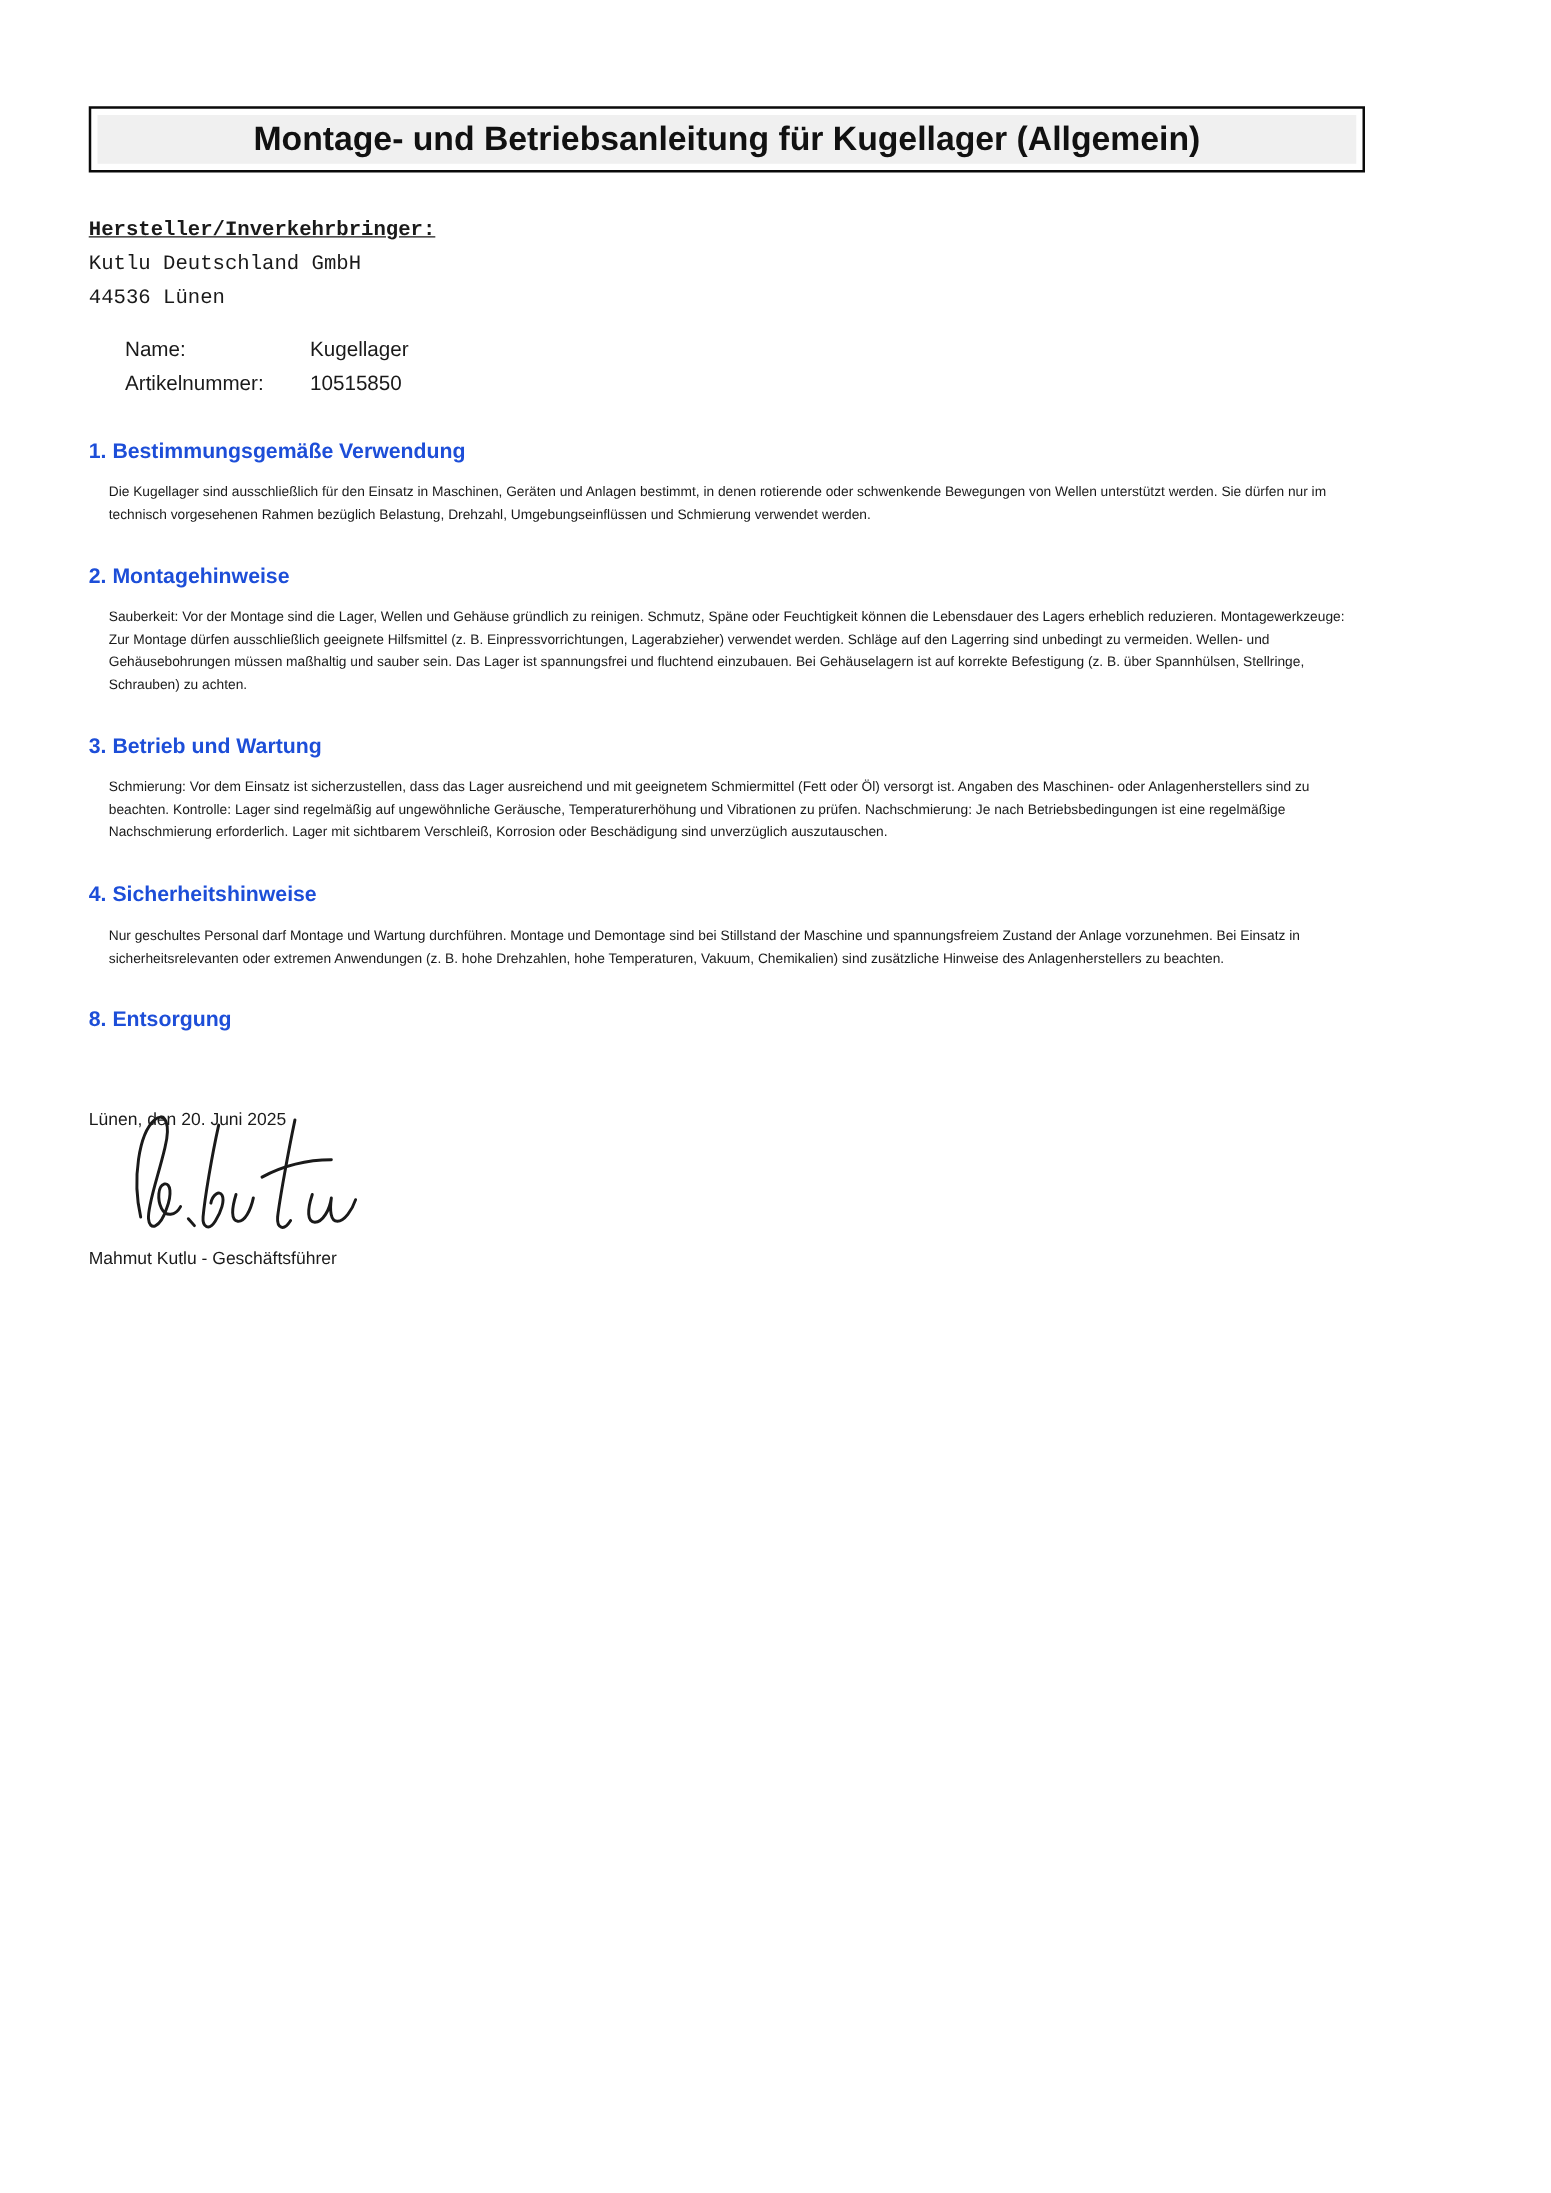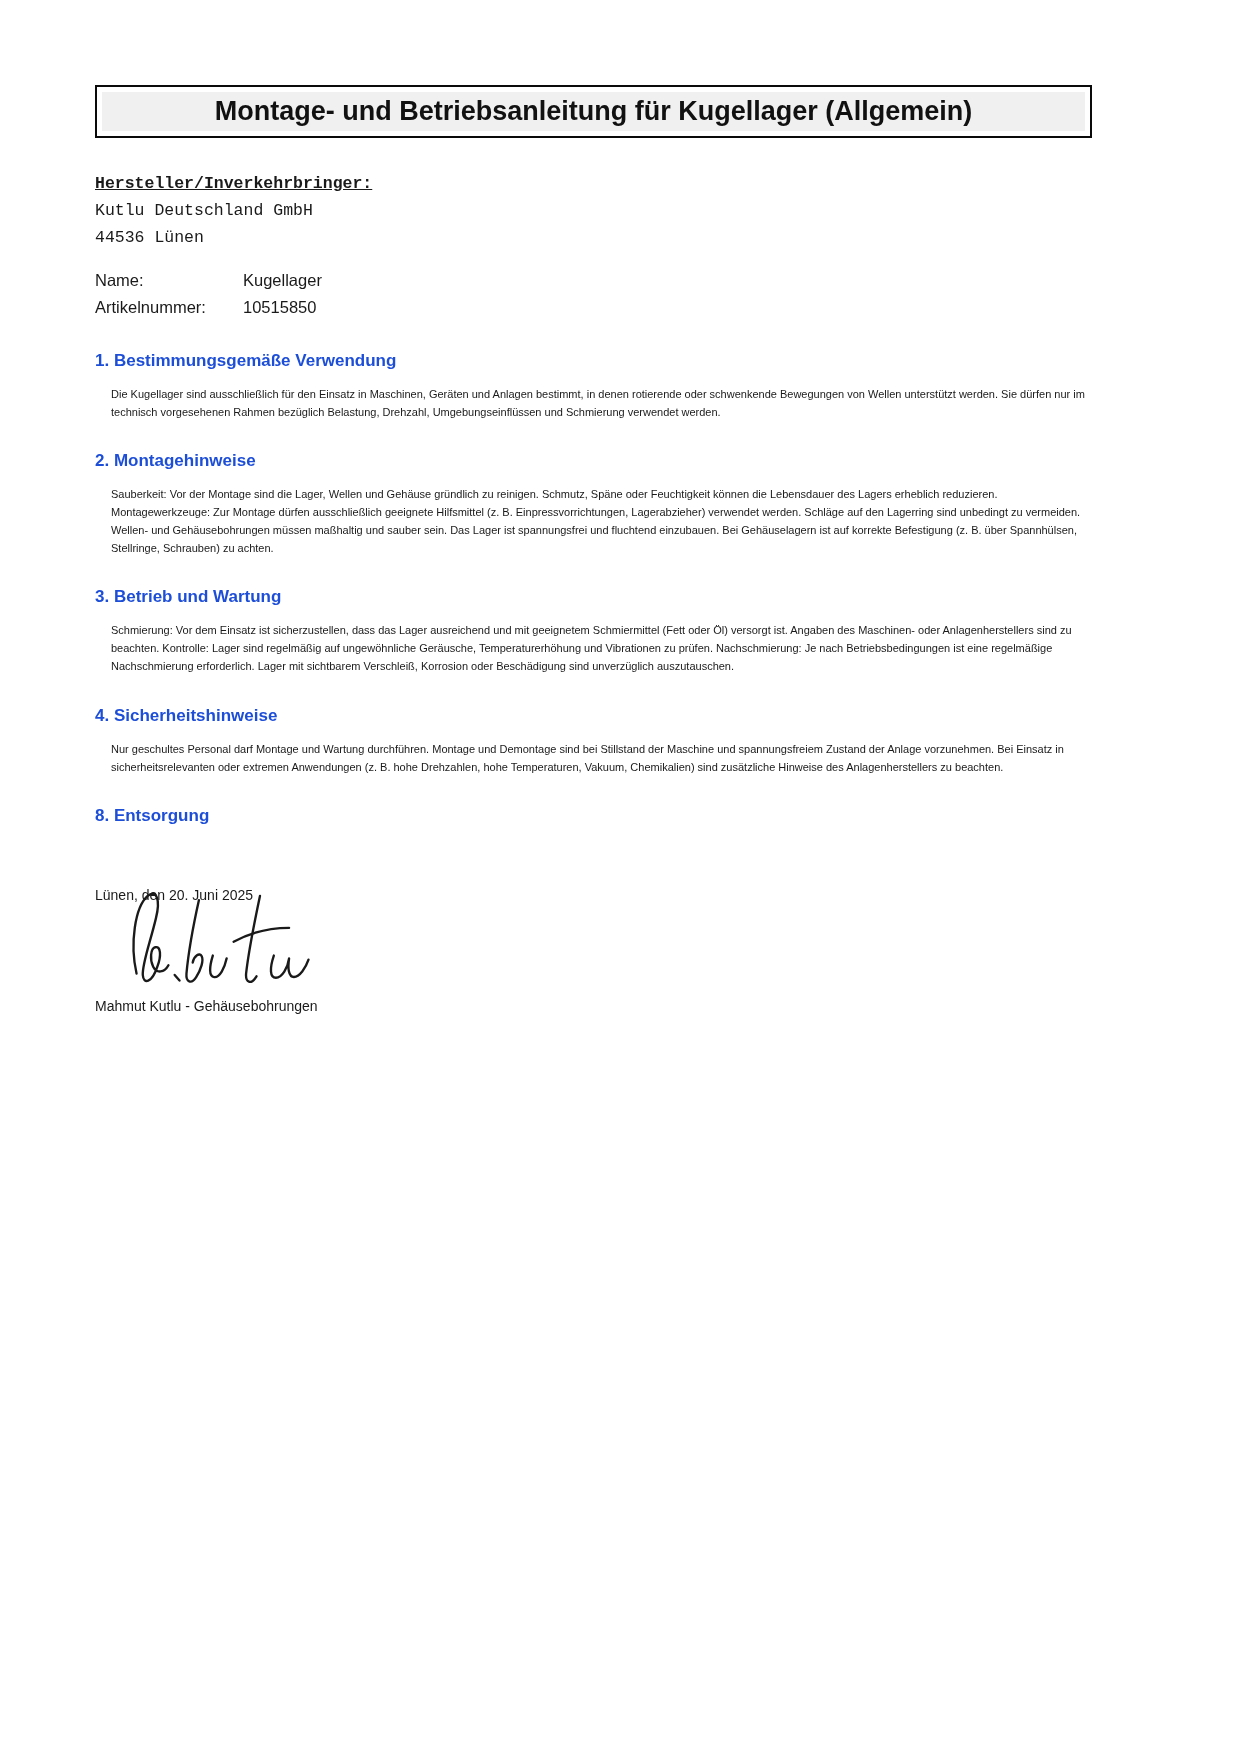--- a/index.html
+++ b/index.html
@@ -6,21 +6,21 @@
     margin: 0;
     padding: 0;
     background: #ffffff;
   }
   .page {
     position: relative;
     width: 1241px;
     height: 1754px;
     background: #ffffff;
     box-sizing: border-box;
-    padding: 85px 149px 0 95px;
+    padding: 85px 149px 0 71px;
     font-family: "Liberation Sans", "DejaVu Sans", sans-serif;
     color: #1a1a1a;
     overflow: hidden;
   }
   
   .title-box {
     border: 2px solid #0a0a0a;
     padding: 5px;
     margin-bottom: 32px;
   }
@@ -49,20 +49,21 @@
     text-decoration: underline;
   }
   
   .product {
     margin-top: 16px;
   }
   .product .row {
     display: flex;
     font-size: 16.5px;
     line-height: 1.64;
+    margin-left: 29px;
   }
   .product .label {
     width: 148px;
     flex: 0 0 148px;
   }
   
   section h2 {
     margin: 30px 0 0 0;
     font-size: 17px;
     font-weight: bold;
@@ -153,16 +154,16 @@
         <path d="M 18 122 C 8 78 16 26 34 10 C 46 0 53 14 46 42 C 38 76 26 108 27 124 C 28 138 40 136 48 112 C 54 96 53 82 45 84 C 38 86 37 102 42 112 C 47 122 58 121 64 110"></path>
         <path d="M 73 124 L 80 132"></path>
         <path d="M 108 16 C 100 52 92 100 90 122 C 89 134 97 138 104 127 C 111 116 115 103 112 97 C 109 91 101 96 99 106"></path>
         <path d="M 128 96 C 123 112 122 126 130 127 C 138 128 145 114 148 100"></path>
         <path d="M 196 10 C 188 48 178 104 176 122 C 175 135 183 139 191 126"></path>
         <path d="M 158 76 C 184 62 214 56 238 56"></path>
         <path d="M 216 96 C 210 114 210 128 219 128 C 228 128 236 114 238 100 C 236 114 237 127 245 127 C 253 127 262 114 266 102"></path>
       </svg>
     </div>
 
-    <p class="signer">Mahmut Kutlu - Gehäusebohrungen</p>
+    <p class="signer">Mahmut Kutlu - Geschäftsführer</p>
   </div>
 
 </div>
 
 </body></html>

